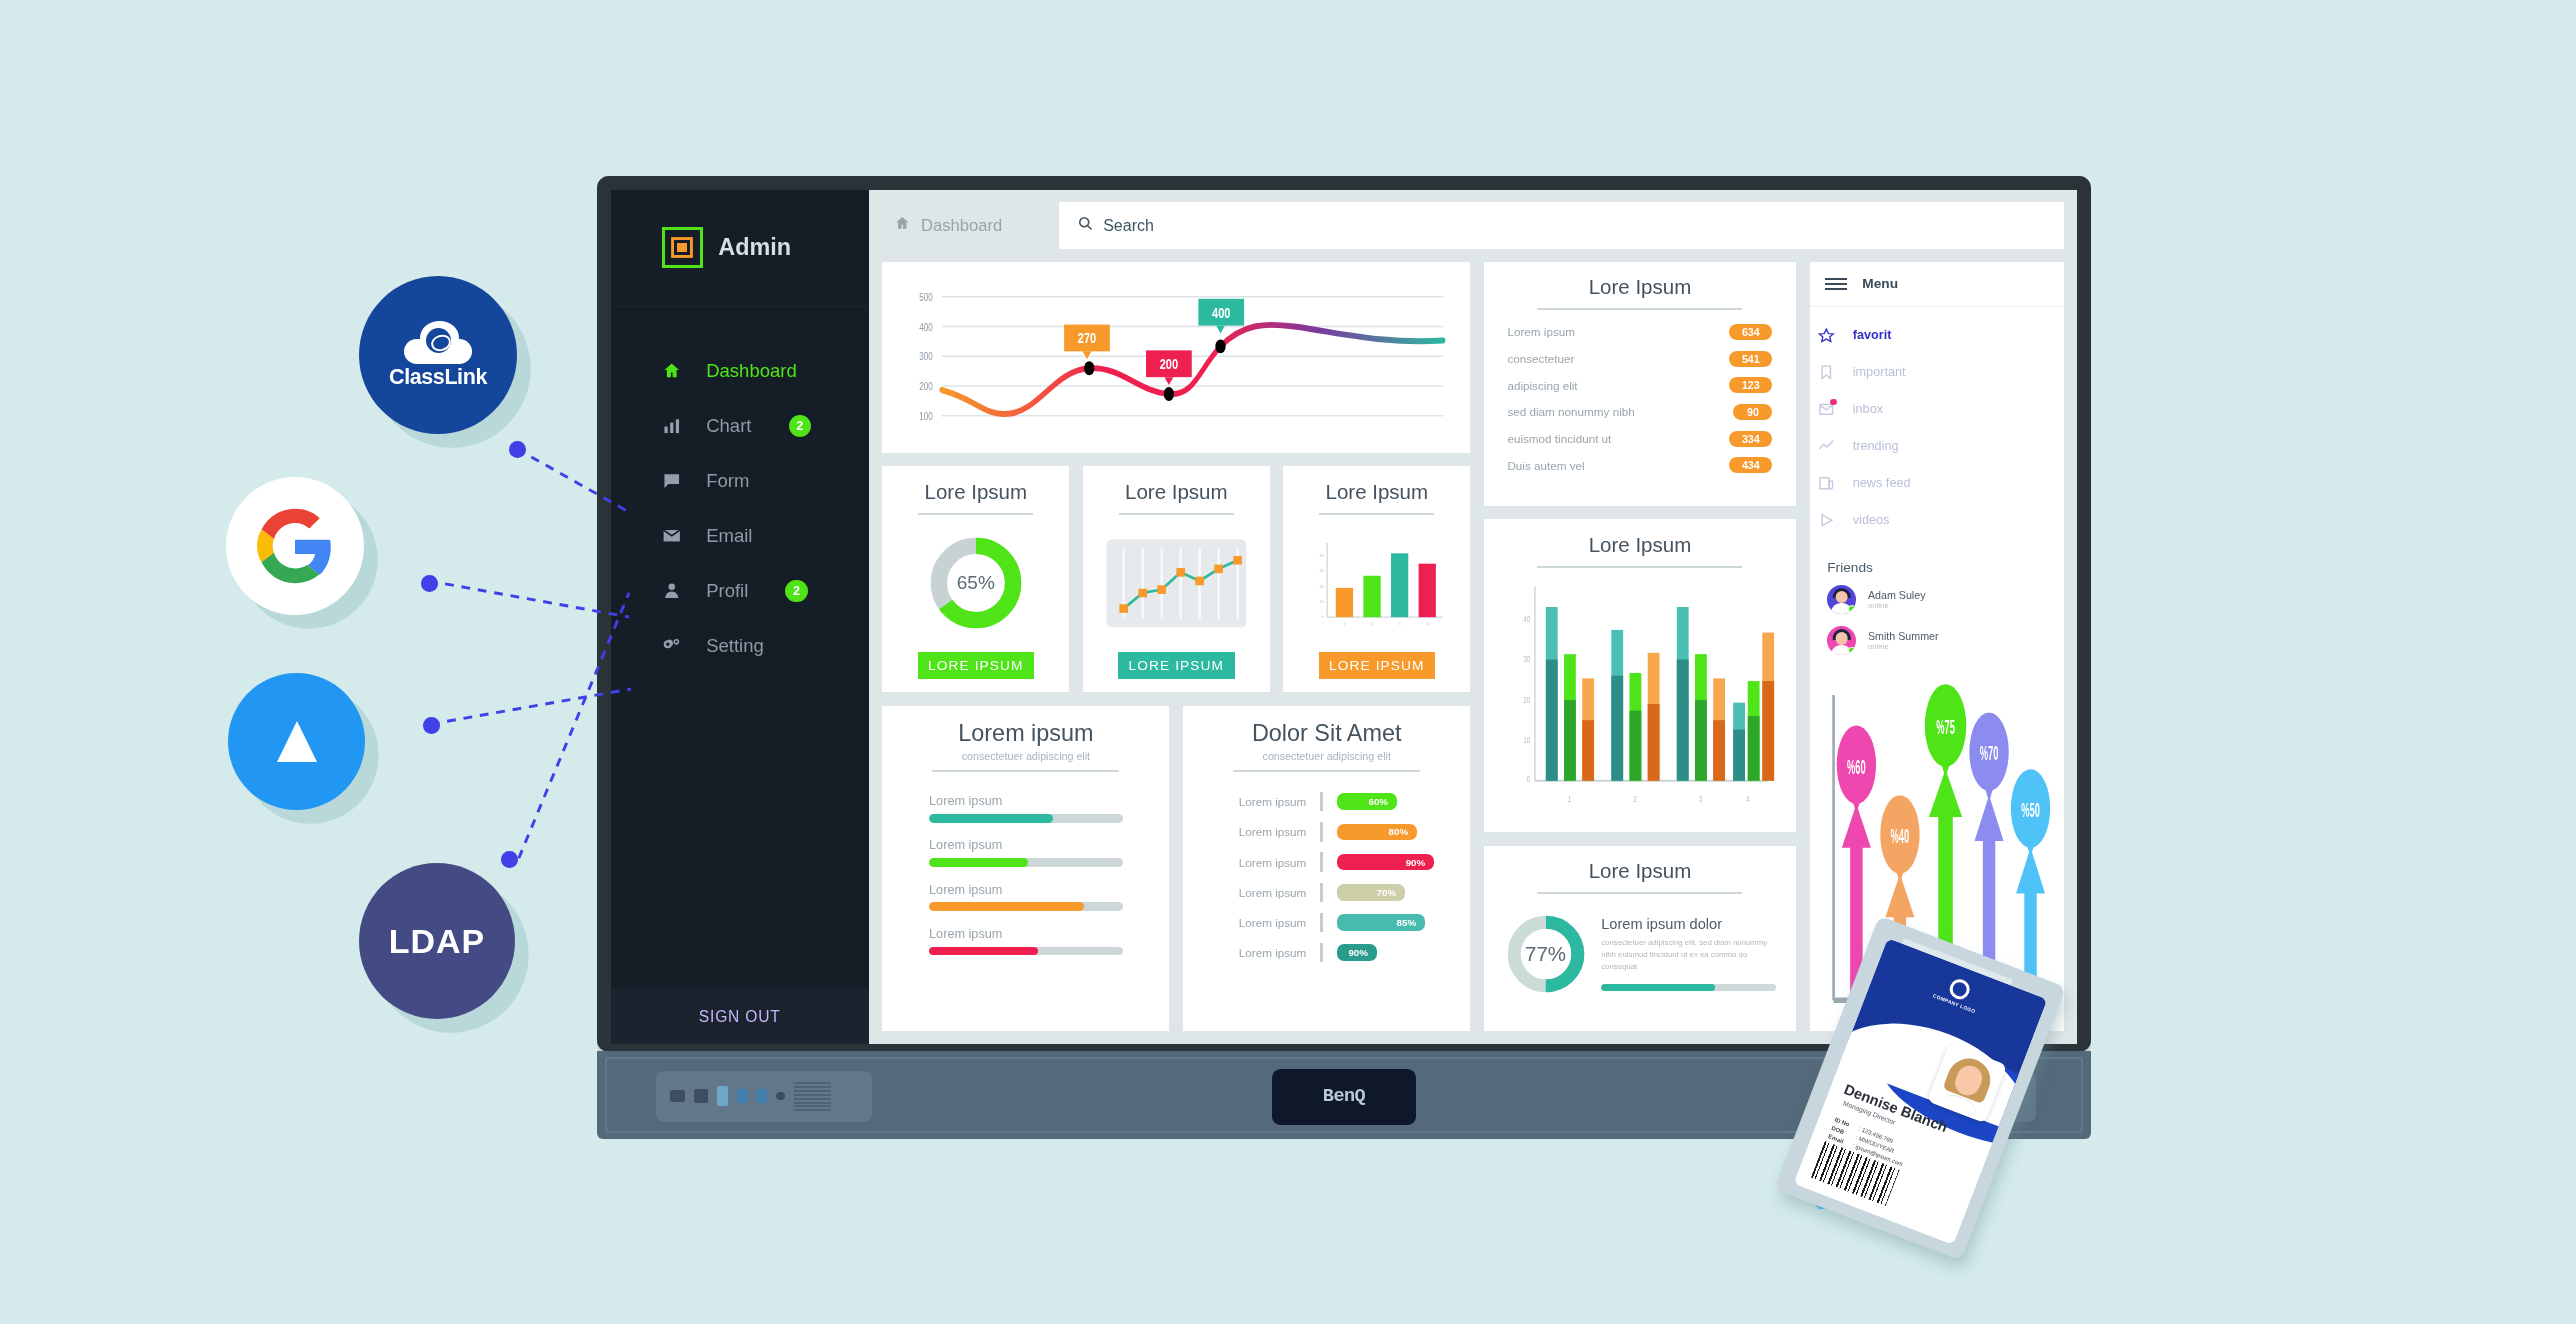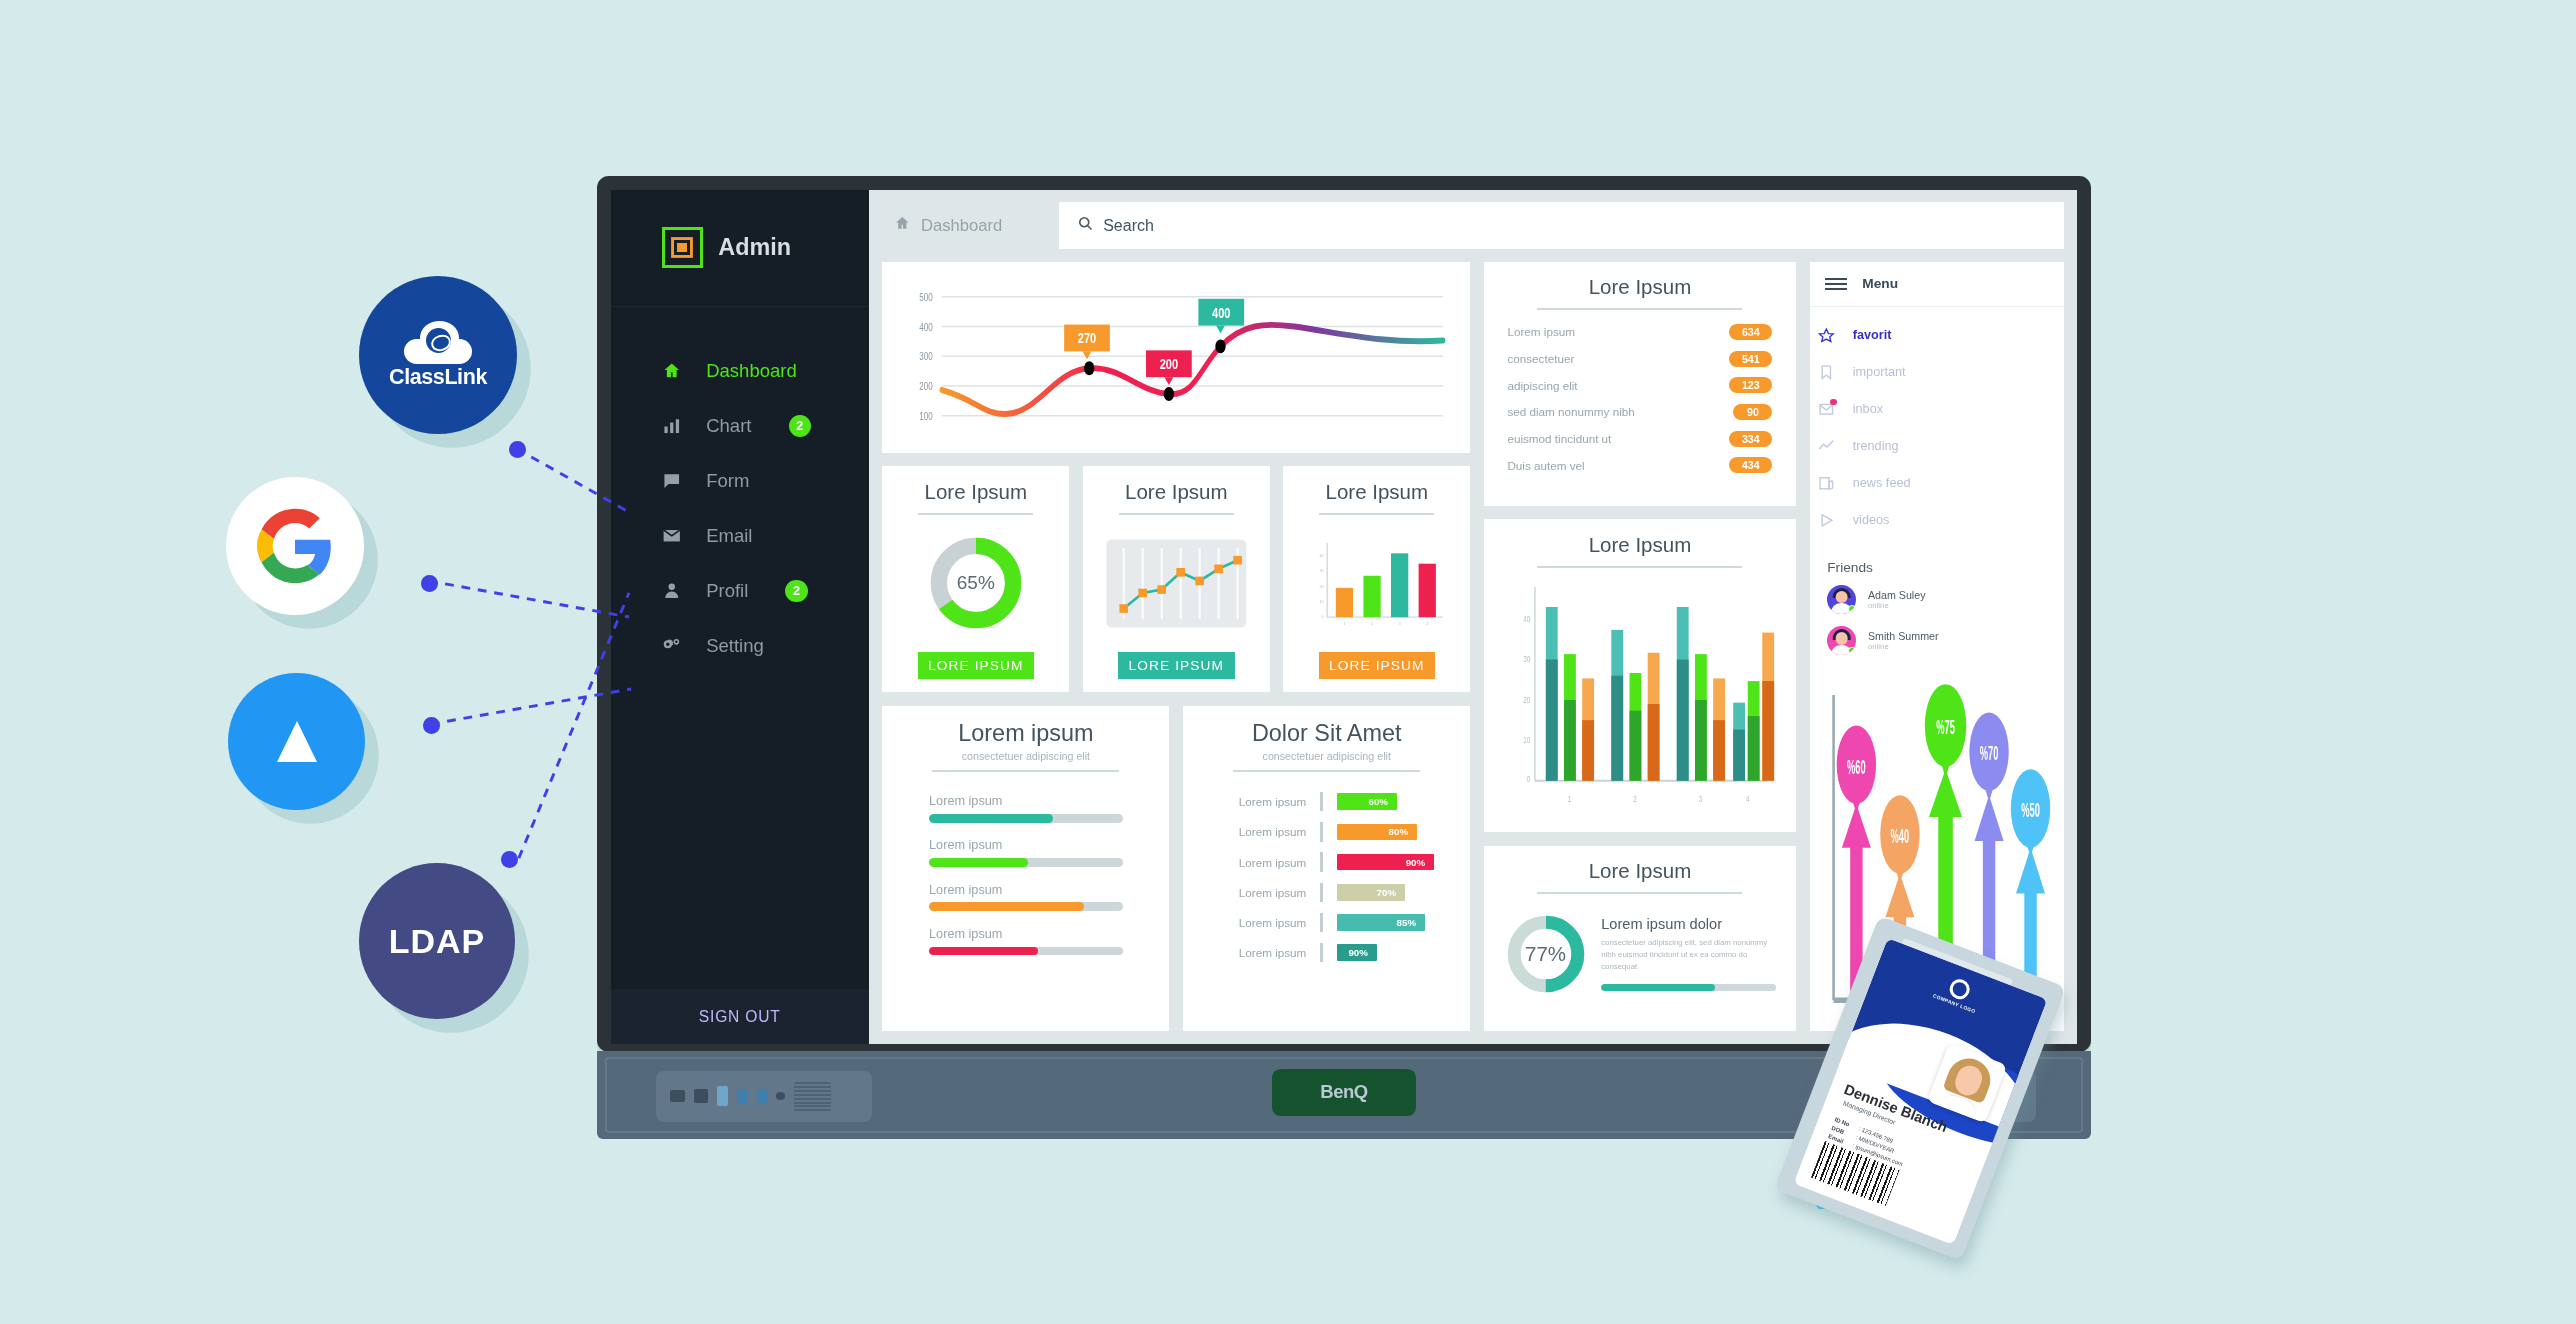--- a/index.html
+++ b/index.html
@@ -113,21 +113,21 @@
   .prog-item{ margin-bottom:15.6px; }
   .prog-lbl{ color:#9aa6ad; font-size:12.7px; margin-bottom:5.9px; }
   .prog-track{ height:8.8px; background:#cdd6d8; border-radius:4.9px; overflow:hidden; }
   .prog-fill{ height:100%; border-radius:4.9px; }
 
   .hbar-list{ padding:19.5px 19.5px 0; display:flex; flex-direction:column; gap:10.7px; }
   .hbar-row{ display:flex; align-items:center; gap:13.7px; }
   .hbar-lbl{ width:90px; text-align:right; color:#9aa6ad; font-size:11.7px; flex:none; }
   .hbar-axis{ width:2.9px; height:19.5px; background:#c3ced3; flex:none; }
   .hbar-track{ flex:1; }
-  .hbar-fill{ height:16.6px; border-radius:1px; display:flex; align-items:center;
+  .hbar-fill{ height:16.6px; border-radius:7px; display:flex; align-items:center;
     justify-content:flex-end; padding-right:8.8px; color:#fff; font-size:9.8px; font-weight:bold; }
 
   
   .kv-list{ padding:13.7px 9.8px 0; }
   .kv-row{ display:flex; align-items:center; justify-content:space-between; margin-bottom:10.7px; }
   .kv-lbl{ color:#9aa6ad; font-size:11.7px; }
   .kv-badge{ background:#f79a2b; color:#fff; font-size:10.7px; font-weight:bold;
     border-radius:8.8px; padding:2px 12.7px; min-width:39px; text-align:center; }
 
   .grouped-wrap{ flex:1; padding:7.8px 5.9px 0; }
@@ -175,23 +175,23 @@
   .arrowchart{ flex:1; padding:7.8px 7.8px 0; }
   .arrowchart svg{ width:100%; height:100%; display:block; }
 
   
   #bezel{ position:absolute; left:597px; top:1051px; width:1494px; height:88px;
     background:#54697a; border-radius:0 0 5.9px 5.9px; }
   #bezel .inner{ position:absolute; inset:5.9px 7.8px; border:2px solid #63798b; border-radius:3.9px; }
   .port-plate{ position:absolute; left:59px; top:19.5px; width:216px; height:51px;
     background:#62788a; border-radius:7.8px; display:flex; align-items:center; gap:8.8px; padding-left:13.7px; }
   .port{ background:#3d4f5e; border-radius:2px; }
-  .benq-logo{ position:absolute; left:50%; transform:translateX(-50%); top:17.6px; width:144px; height:47px;
-    background:#14532d; border-radius:8.8px; display:flex; align-items:center; justify-content:center;
-    color:#b9c9d4; font-size:18.5px; font-weight:bold; letter-spacing:-0.5px; }
+  .benq-logo{ position:absolute; left:50%; transform:translateX(-50%); top:17.6px; width:144px; height:56px;
+    background:#0f172a; border-radius:8.8px; display:flex; align-items:center; justify-content:center;
+    color:#b9c9d4; font-size:18.5px; font-weight:bold; letter-spacing:-0.5px;font-family:Liberation Mono, monospace; }
   .nfc-plate{ position:absolute; right:55px; top:19.5px; width:86px; height:51px; background:#62788a;
     border-radius:7.8px; display:flex; align-items:center; justify-content:center;
     color:#bdccd6; font-size:18.5px; font-weight:bold; }
 
   
   #idcard{ position:absolute; left:1835px; top:960px; width:171px; height:263px;
     transform:rotate(21deg); z-index:20; }
   .card-sleeve{ position:absolute; left:-15.6px; top:-17.6px; width:200px; height:293px;
     background:#c8d6dd; border-radius:9.8px; box-shadow:5.9px 7.8px 13.7px rgba(100,140,150,.35); }
   .card-sleeve:after{ content:""; position:absolute; left:31px; top:11.7px; width:117px; height:5.9px;

